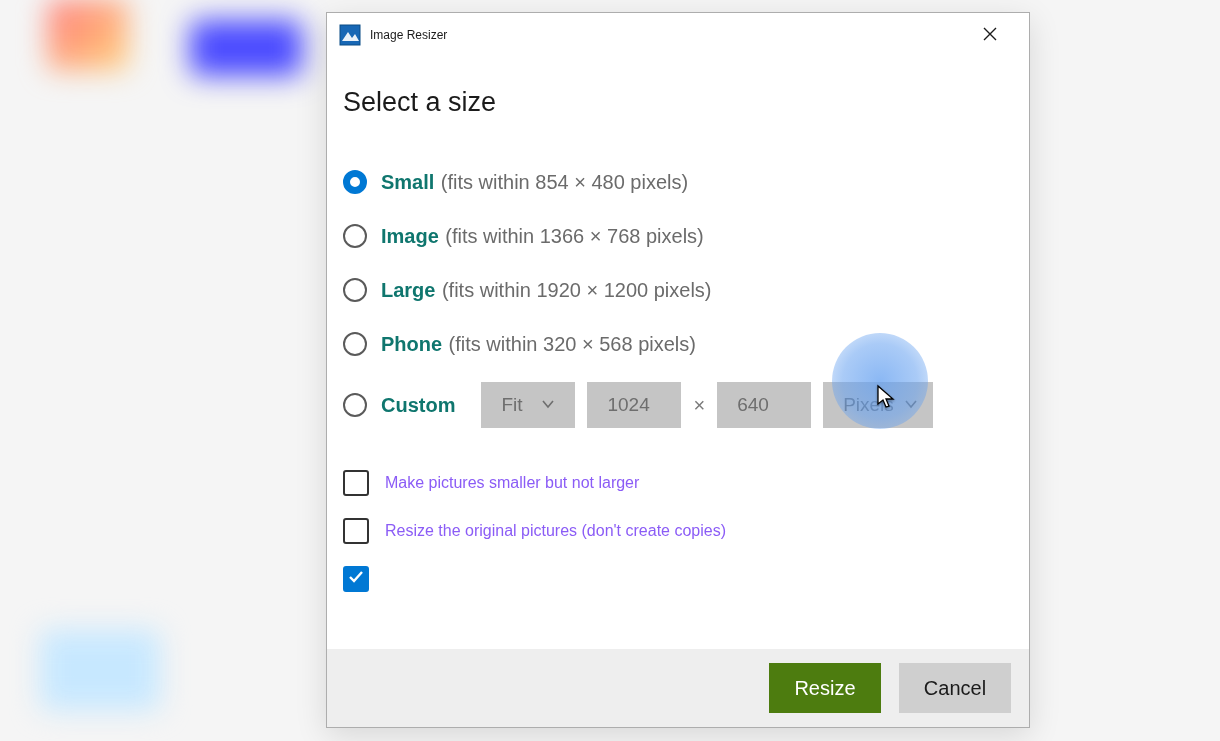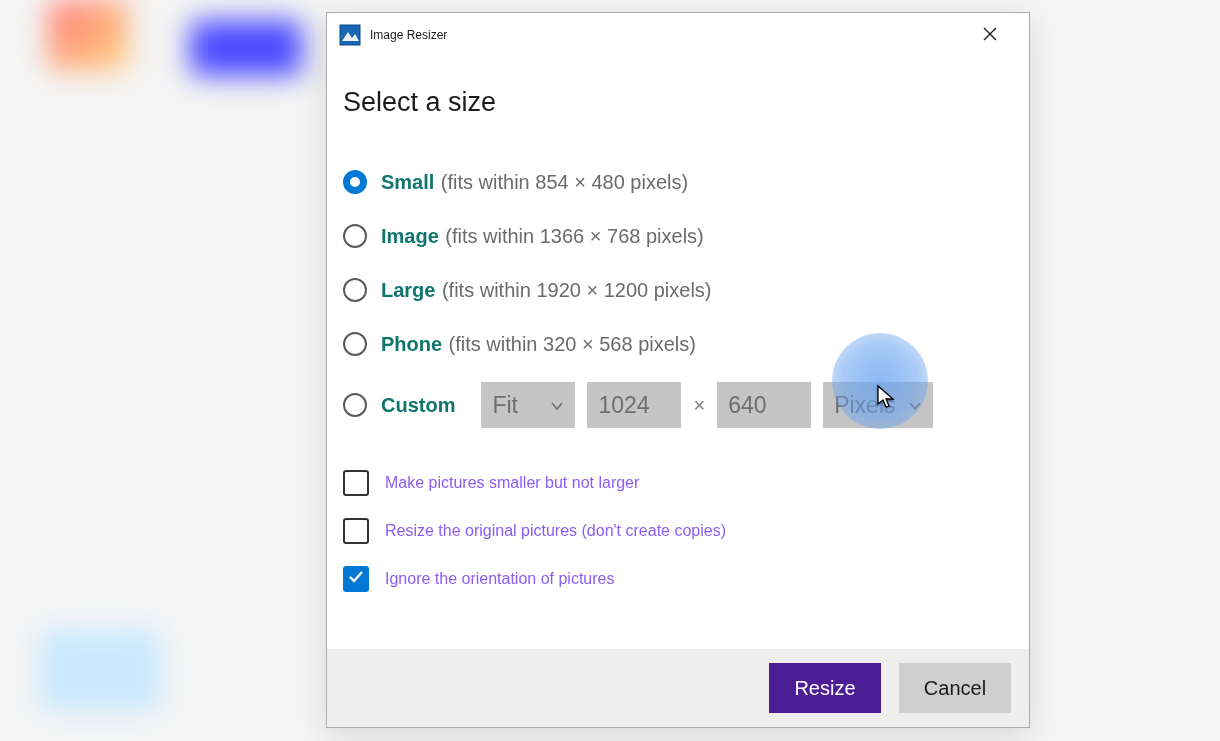--- a/index.html
+++ b/index.html
@@ -115,24 +115,24 @@
     display: inline-flex;
     align-items: center;
     gap: 12px;
     margin-left: 12px;
   }
   .ctrl {
     height: 46px;
     background: #c5c5c5;
     border: none;
     color: #6e6e6e;
-    font-size: 23px;
+    font-size: 19px;
     display: inline-flex;
     align-items: center;
-    padding: 0 11px;
+    padding: 0 20px;
     gap: 10px;
     cursor: pointer;
   }
   .ctrl.w-fit { width: 94px; justify-content: space-between; }
   .ctrl.w-num { width: 94px; }
   .ctrl.w-unit { width: 110px; justify-content: space-between; }
   .times {
     font-size: 20px;
     color: #7a7a7a;
   }
@@ -177,21 +177,21 @@
     padding: 0 18px;
   }
   .btn {
     height: 50px;
     min-width: 112px;
     font-size: 20px;
     border: none;
     cursor: pointer;
     padding: 0 24px;
   }
-  .btn.primary { background: #4c1d95; color: #fff; }
+  .btn.primary { background: #4d7c0f; color: #fff; }
   .btn.secondary { background: #cfcfcf; color: #1b1b1b; }
 
   
   .highlight {
     position: absolute;
     top: 333px; left: 832px;
     width: 96px; height: 96px;
     border-radius: 50%;
     background: radial-gradient(circle, rgba(100,160,240,0.75) 0%, rgba(100,160,240,0.55) 55%, rgba(100,160,240,0.15) 100%);
     pointer-events: none;
@@ -305,21 +305,20 @@
       <div class="check-row">
         <span class="cbox"></span>
         <span class="check-label">Resize the original pictures (don't create copies)</span>
       </div>
       <div class="check-row">
         <span class="cbox checked">
           <span><svg viewBox="0 0 18 18">
                 <path d="M3 9 L7 13 L15 4" fill="none" stroke="#fff" stroke-width="2.4"></path>
               </svg></span>
         </span>
-        <span class="check-label">Ignore the orientation of pictures</span>
       </div>
     </div>
 
   </div>
 
   <div class="footer">
     <button class="btn primary">Resize</button>
     <button class="btn secondary">Cancel</button>
   </div>
 

